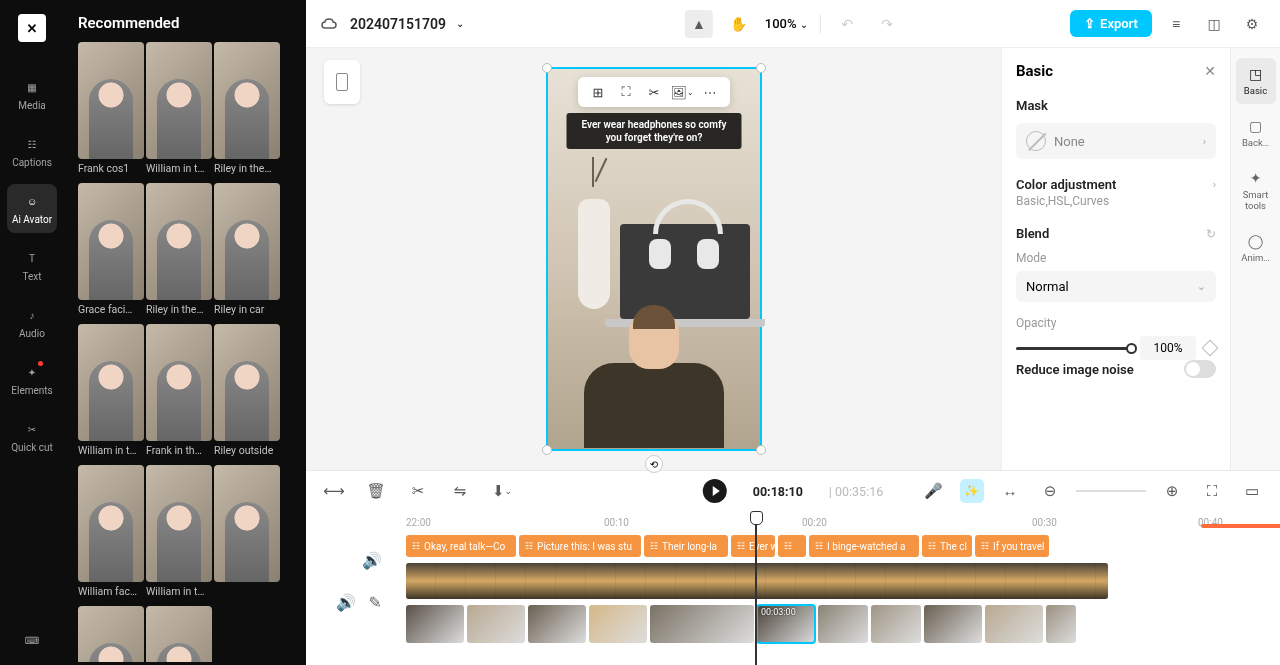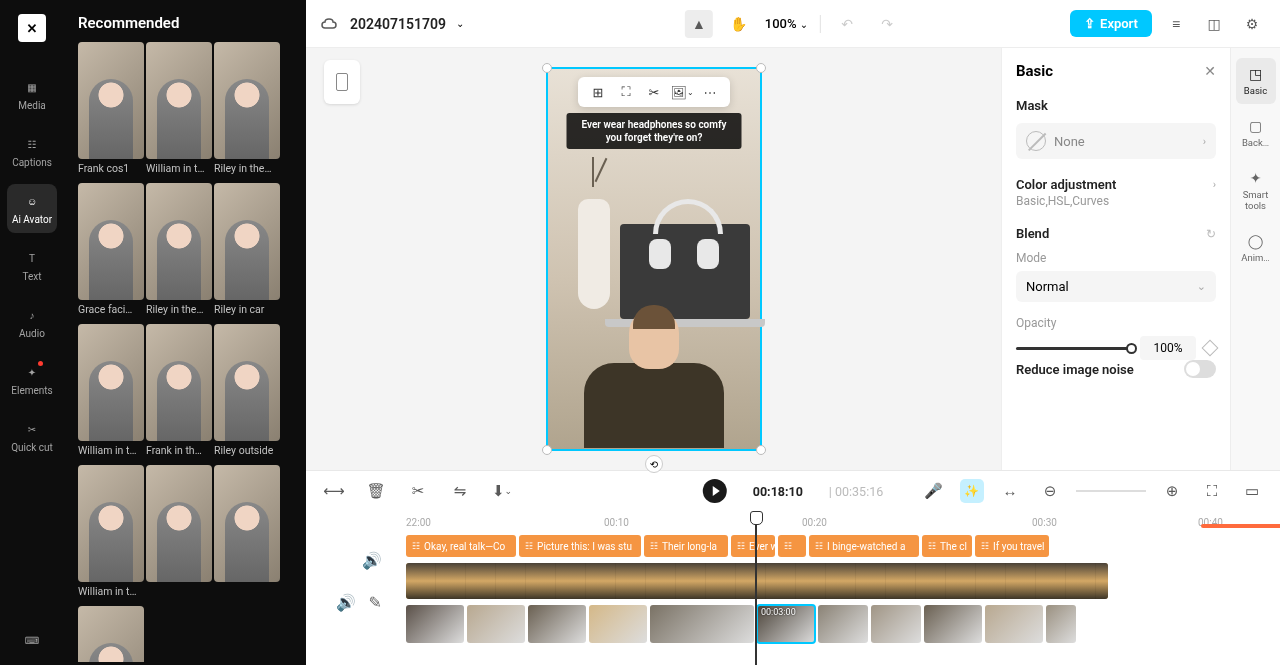--- a/index.html
+++ b/index.html
@@ -206,20 +206,26 @@
       <div class="asset-col">
         <div class="asset-thumb">
           <div class="asset-person"></div>
         </div>
         <div class="asset-label">Riley outside</div>
       </div>
       <div class="asset-col">
         <div class="asset-thumb">
           <div class="asset-person"></div>
         </div>
+        <div class="asset-label">William faci…</div>
+      </div>
+      <div class="asset-col">
+        <div class="asset-thumb">
+          <div class="asset-person"></div>
+        </div>
         <div class="asset-label">William in t…</div>
       </div>
       <div class="asset-col">
         <div class="asset-thumb">
           <div class="asset-person"></div>
         </div>
         <div class="asset-label"></div>
       </div>
       <div class="asset-col">
         <div class="asset-thumb">

